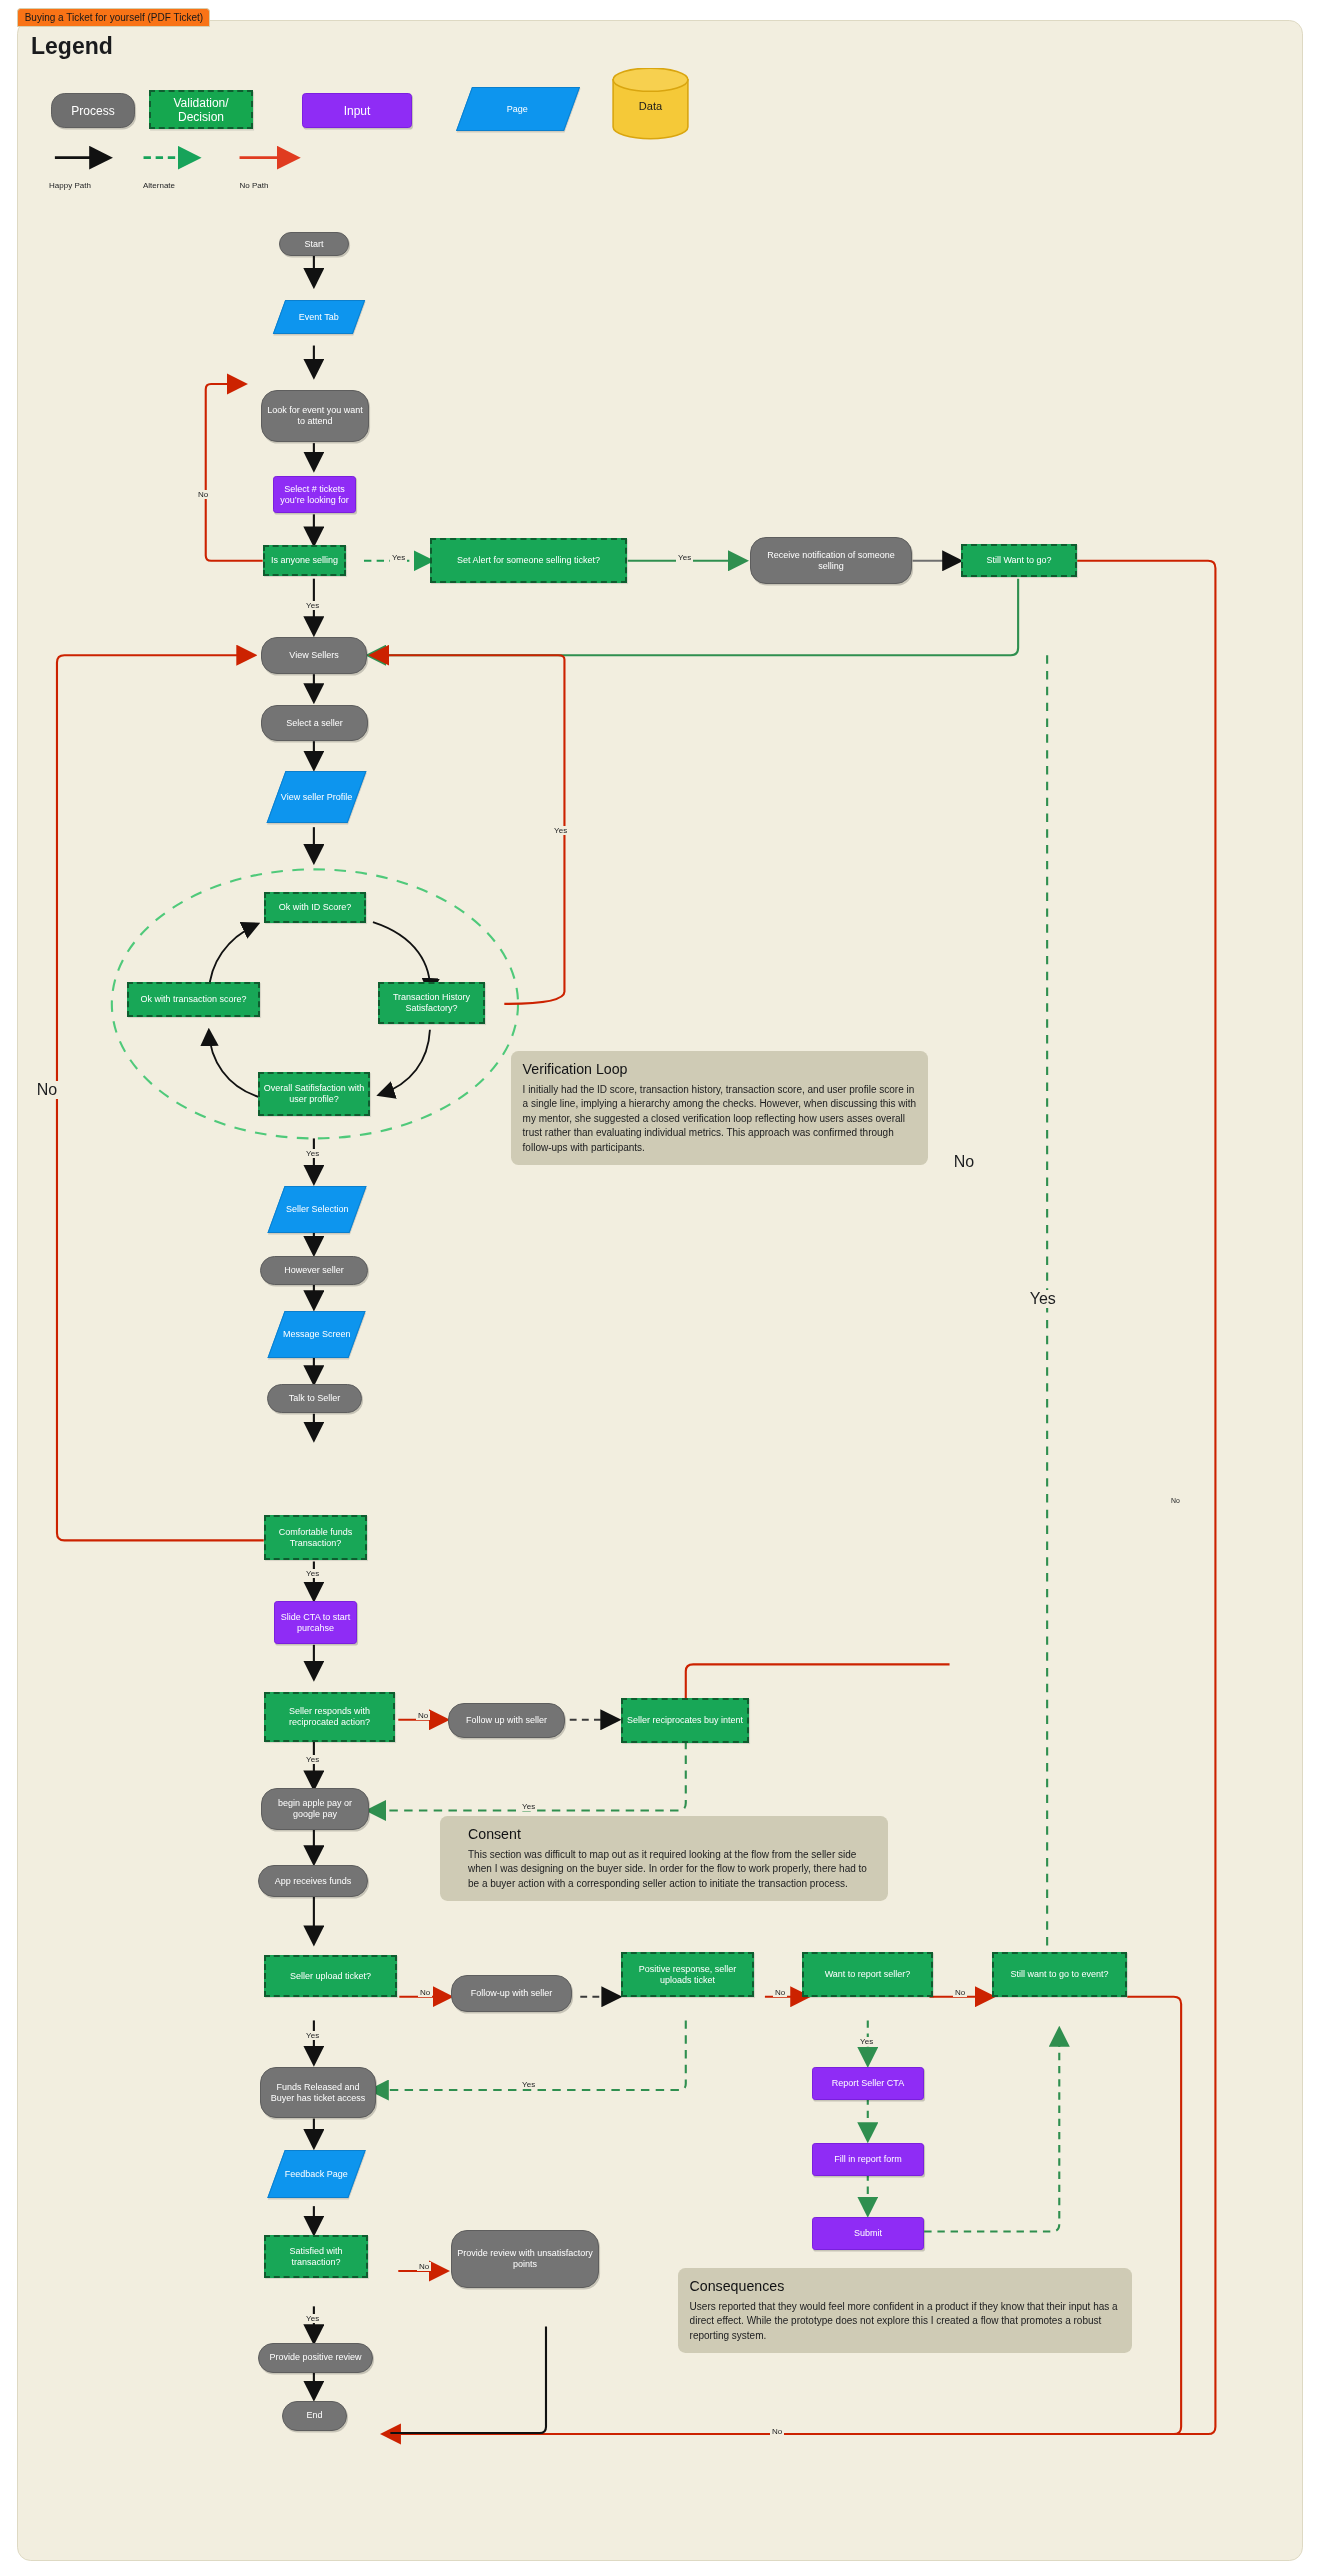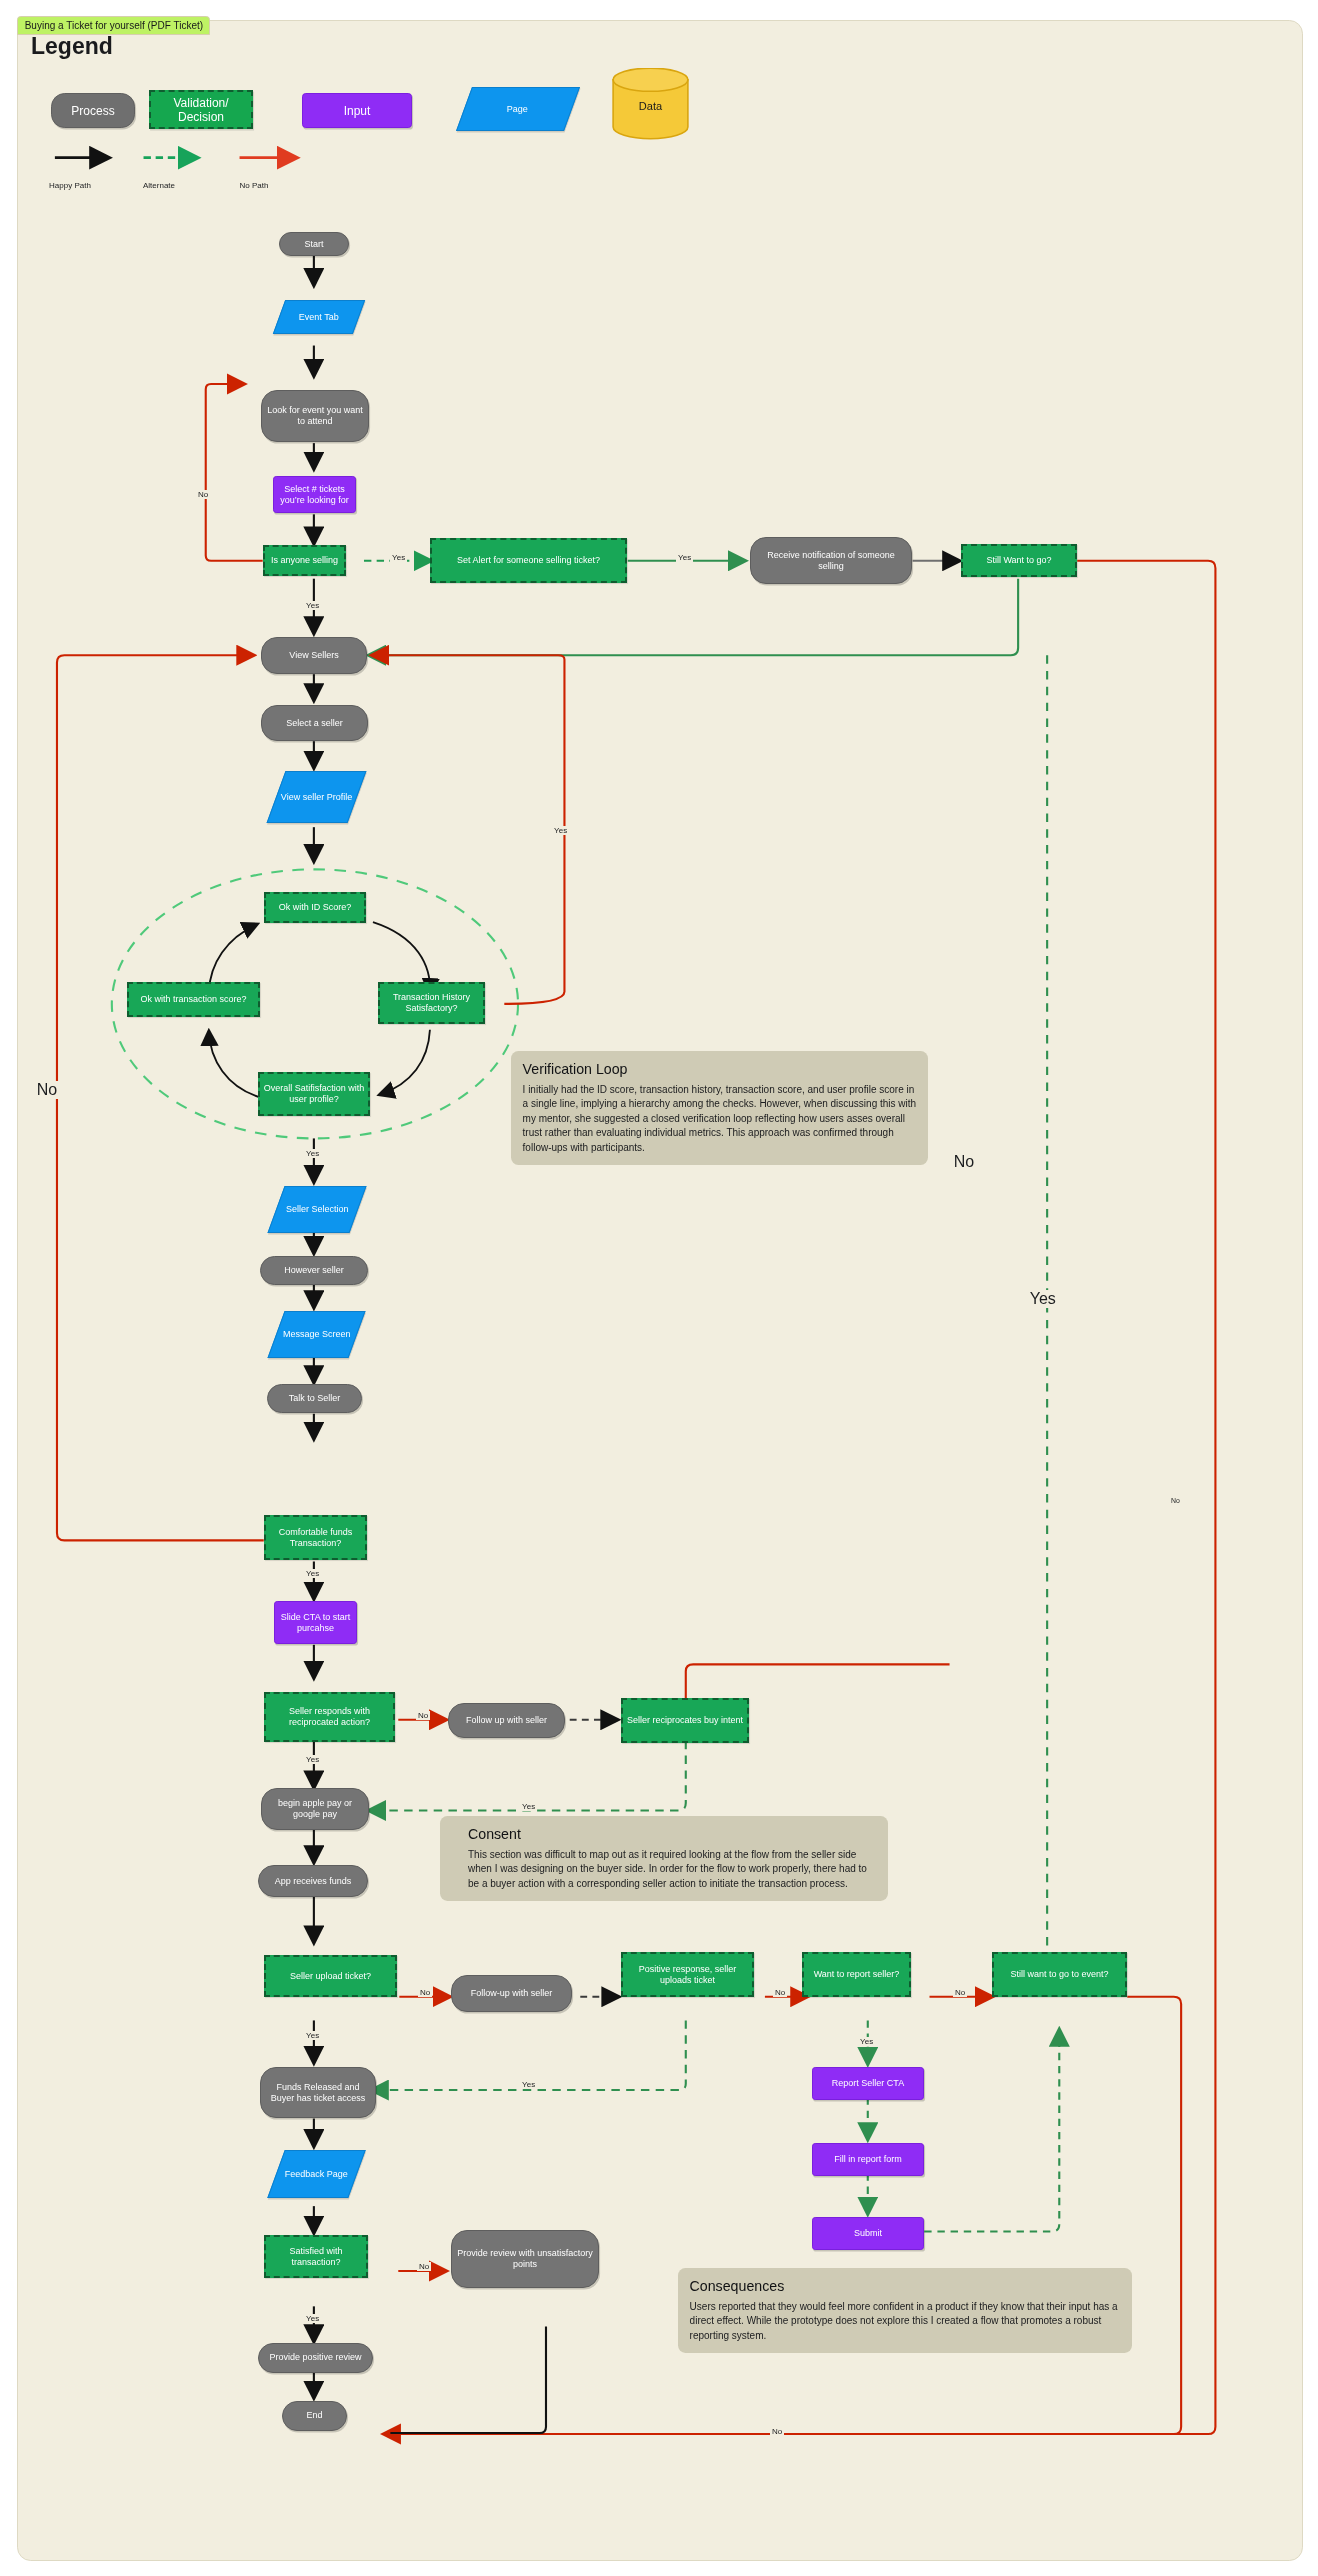--- a/index.html
+++ b/index.html
@@ -1,22 +1,22 @@
 <!DOCTYPE html>
 <html style="font-size:8.4px"><head>
 <meta charset="utf-8">
 <title>Buying a Ticket for yourself (PDF Ticket)</title>
 <style>
   html,body{margin:0;padding:0;background:#ffffff;}
   body{font-family:"Liberation Sans", sans-serif;}
   #canvas{position:relative;width:1319px;height:2576px;background:#ffffff;overflow:hidden;}
   #frame{position:absolute;left:17.4px;top:20px;width:1284px;height:2539px;
          background:#f2eedf;border:1.6px solid #ded9c3;border-radius:13.7px;}
-  #titleTab{position:absolute;left:17.4px;top:16px;height:17px;line-height:17px;
-            background:#bef264;border:1.1px solid #d7cfae;border-radius:3.7px 3.7px 0 0;
+  #titleTab{position:absolute;left:17.4px;top:8px;height:17px;line-height:17px;
+            background:#f97316;border:1.1px solid #d7cfae;border-radius:3.7px 3.7px 0 0;
             padding:0 6.3px;font-size:10px;color:#17181a;white-space:nowrap;z-index:6;}
   #legendTitle{position:absolute;left:31px;top:33px;font-size:23px;font-weight:bold;color:#1a1b1d;}
   .lg-shape{position:absolute;display:flex;align-items:center;justify-content:center;
             color:#fff;font-size:12px;text-align:center;box-sizing:border-box;}
   .lg-process{background:#6f6f6f;border:1.1px solid #5f5f5f;border-radius:13.7px;
               box-shadow:1.1px 1.6px 0 rgba(0,0,0,.18);}
   .lg-decision{background:#15a74f;border:2.6px dashed #0f5e30;box-shadow:1.1px 1.6px 0 rgba(0,0,0,.12);}
   .lg-input{background:#8f2cf5;border:1.1px solid #7c1fe0;border-radius:3.7px;
             box-shadow:1.1px 1.6px 0 rgba(0,0,0,.18);}
   .lg-label{position:absolute;font-size:8px;color:#1d1e20;text-align:center;}
@@ -328,21 +328,21 @@
   </div>
 
   <div class="node process" style="left:451px;top:1975px;width:121px;height:37px;">
     <span>Follow-up with seller</span>
   </div>
 
   <div class="node decision" style="left:621px;top:1952px;width:133px;height:45px;">
     <span>Positive response, seller uploads ticket</span>
   </div>
 
-  <div class="node decision" style="left:802px;top:1952px;width:109px;height:45px;">
+  <div class="node decision" style="left:802px;top:1952px;width:131px;height:45px;">
     <span>Want to report seller?</span>
   </div>
 
   <div class="node decision" style="left:992px;top:1952px;width:135px;height:45px;">
     <span>Still want to go to event?</span>
   </div>
 
   <div class="node input" style="left:812px;top:2067px;width:112px;height:33px;">
     <span>Report Seller CTA</span>
   </div>

